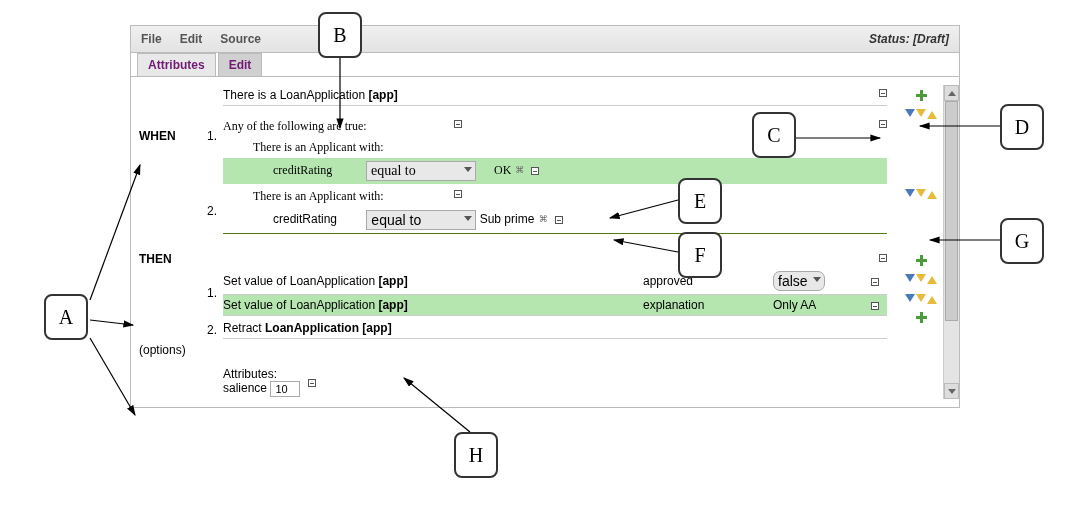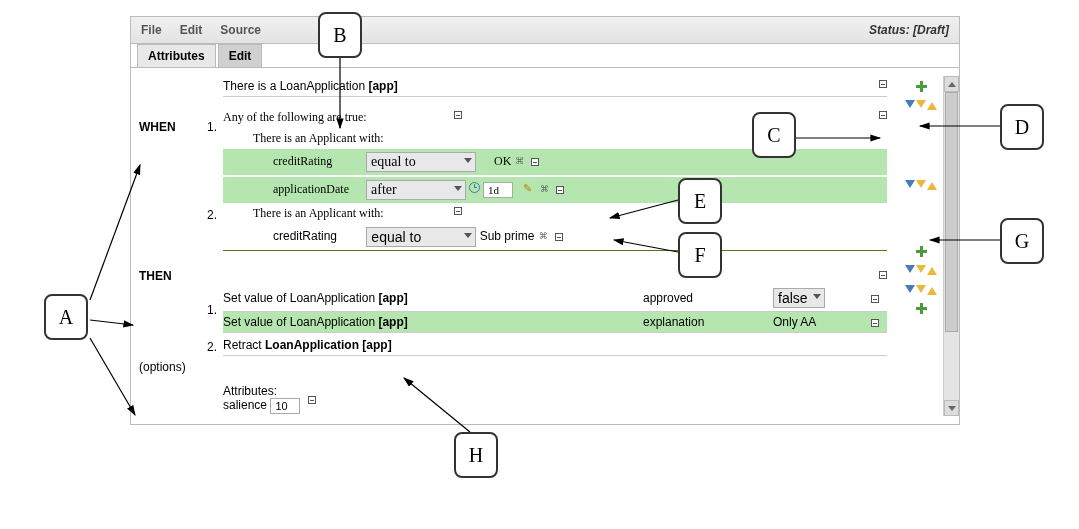--- a/index.html
+++ b/index.html
@@ -8,21 +8,21 @@
     font-family: Arial, sans-serif;
     font-size: 12px;
     background: #fff;
     position: relative;
     width: 1079px;
     height: 529px;
   }
   .editor {
     position: absolute;
     left: 130px;
-    top: 16px;
+    top: 25px;
     width: 830px;
     border: 1px solid #bbb;
   }
   .menubar {
     background: linear-gradient(#f0f0f0, #e3e3e3);
     border-bottom: 1px solid #bbb;
     padding: 6px 10px;
     display: flex;
     align-items: center;
     color: #555;
@@ -36,21 +36,21 @@
     margin-top: -1px;
   }
   .tab {
     border: 1px solid #bbb;
     padding: 4px 10px;
     margin-right: 2px;
     background: #e8e8e8;
     position: relative;
     top: 1px;
     font-weight: bold;
-    color: #000000;
+    color: #701a75;
     cursor: pointer;
   }
   .tab.active {
     background: #d0d0d0;
   }
   .workspace {
     border-top: 1px solid #bbb;
     padding: 8px 0 8px 8px;
     display: flex;
     position: relative;
@@ -103,21 +103,21 @@
     vertical-align: middle;
   }
   .fake-select::after {
     content: "";
     position: absolute;
     right: 3px; top: 5px;
     border-left: 4px solid transparent;
     border-right: 4px solid transparent;
     border-top: 5px solid #555;
   }
-  .fake-select.small { min-width: 38px; }
+  .fake-select.small { min-width: 38px; border-radius: 7px; }
   .fake-input {
     display: inline-block;
     background: #fff;
     border: 1px solid #aaa;
     padding: 1px 4px;
     min-width: 30px;
     font-size: 11px;
     vertical-align: middle;
   }
   .fake-input.spin { width: 26px; }
@@ -324,30 +324,20 @@
             <span class="mini-icon link-icon"></span>
             <span class="sq"></span>
           </div>
         </div>
       </div>
 
       <div class="section-row">
         <div class="section-label"></div>
         <div class="num-col">2.</div>
         <div class="rule-body">
-          <div class="rule-line nb indent2 highlight">
-            <span class="field-label">applicationDate</span>
-            <span class="fake-select" style="min-width:100px;">after</span>
-            <span class="clock"></span>
-            <span class="fake-input spin">1d</span>
-            &nbsp;
-            <span class="mini-icon pencil"></span>
-            <span class="mini-icon link-icon"></span>
-            <span class="sq"></span>
-          </div>
           <div class="rule-line nb indent1">
             <span>There is an Applicant with:</span>
             <span class="sq" style="position:absolute; right:64%; top:4px;"></span>
           </div>
           <div class="rule-line indent2" style="border-bottom:1px solid #4d7c0f;">
             <span class="field-label">creditRating</span>
             <span class="fake-select">equal to</span>
             <span>Sub prime</span>
             <span class="mini-icon link-icon"></span>
             <span class="sq"></span>

